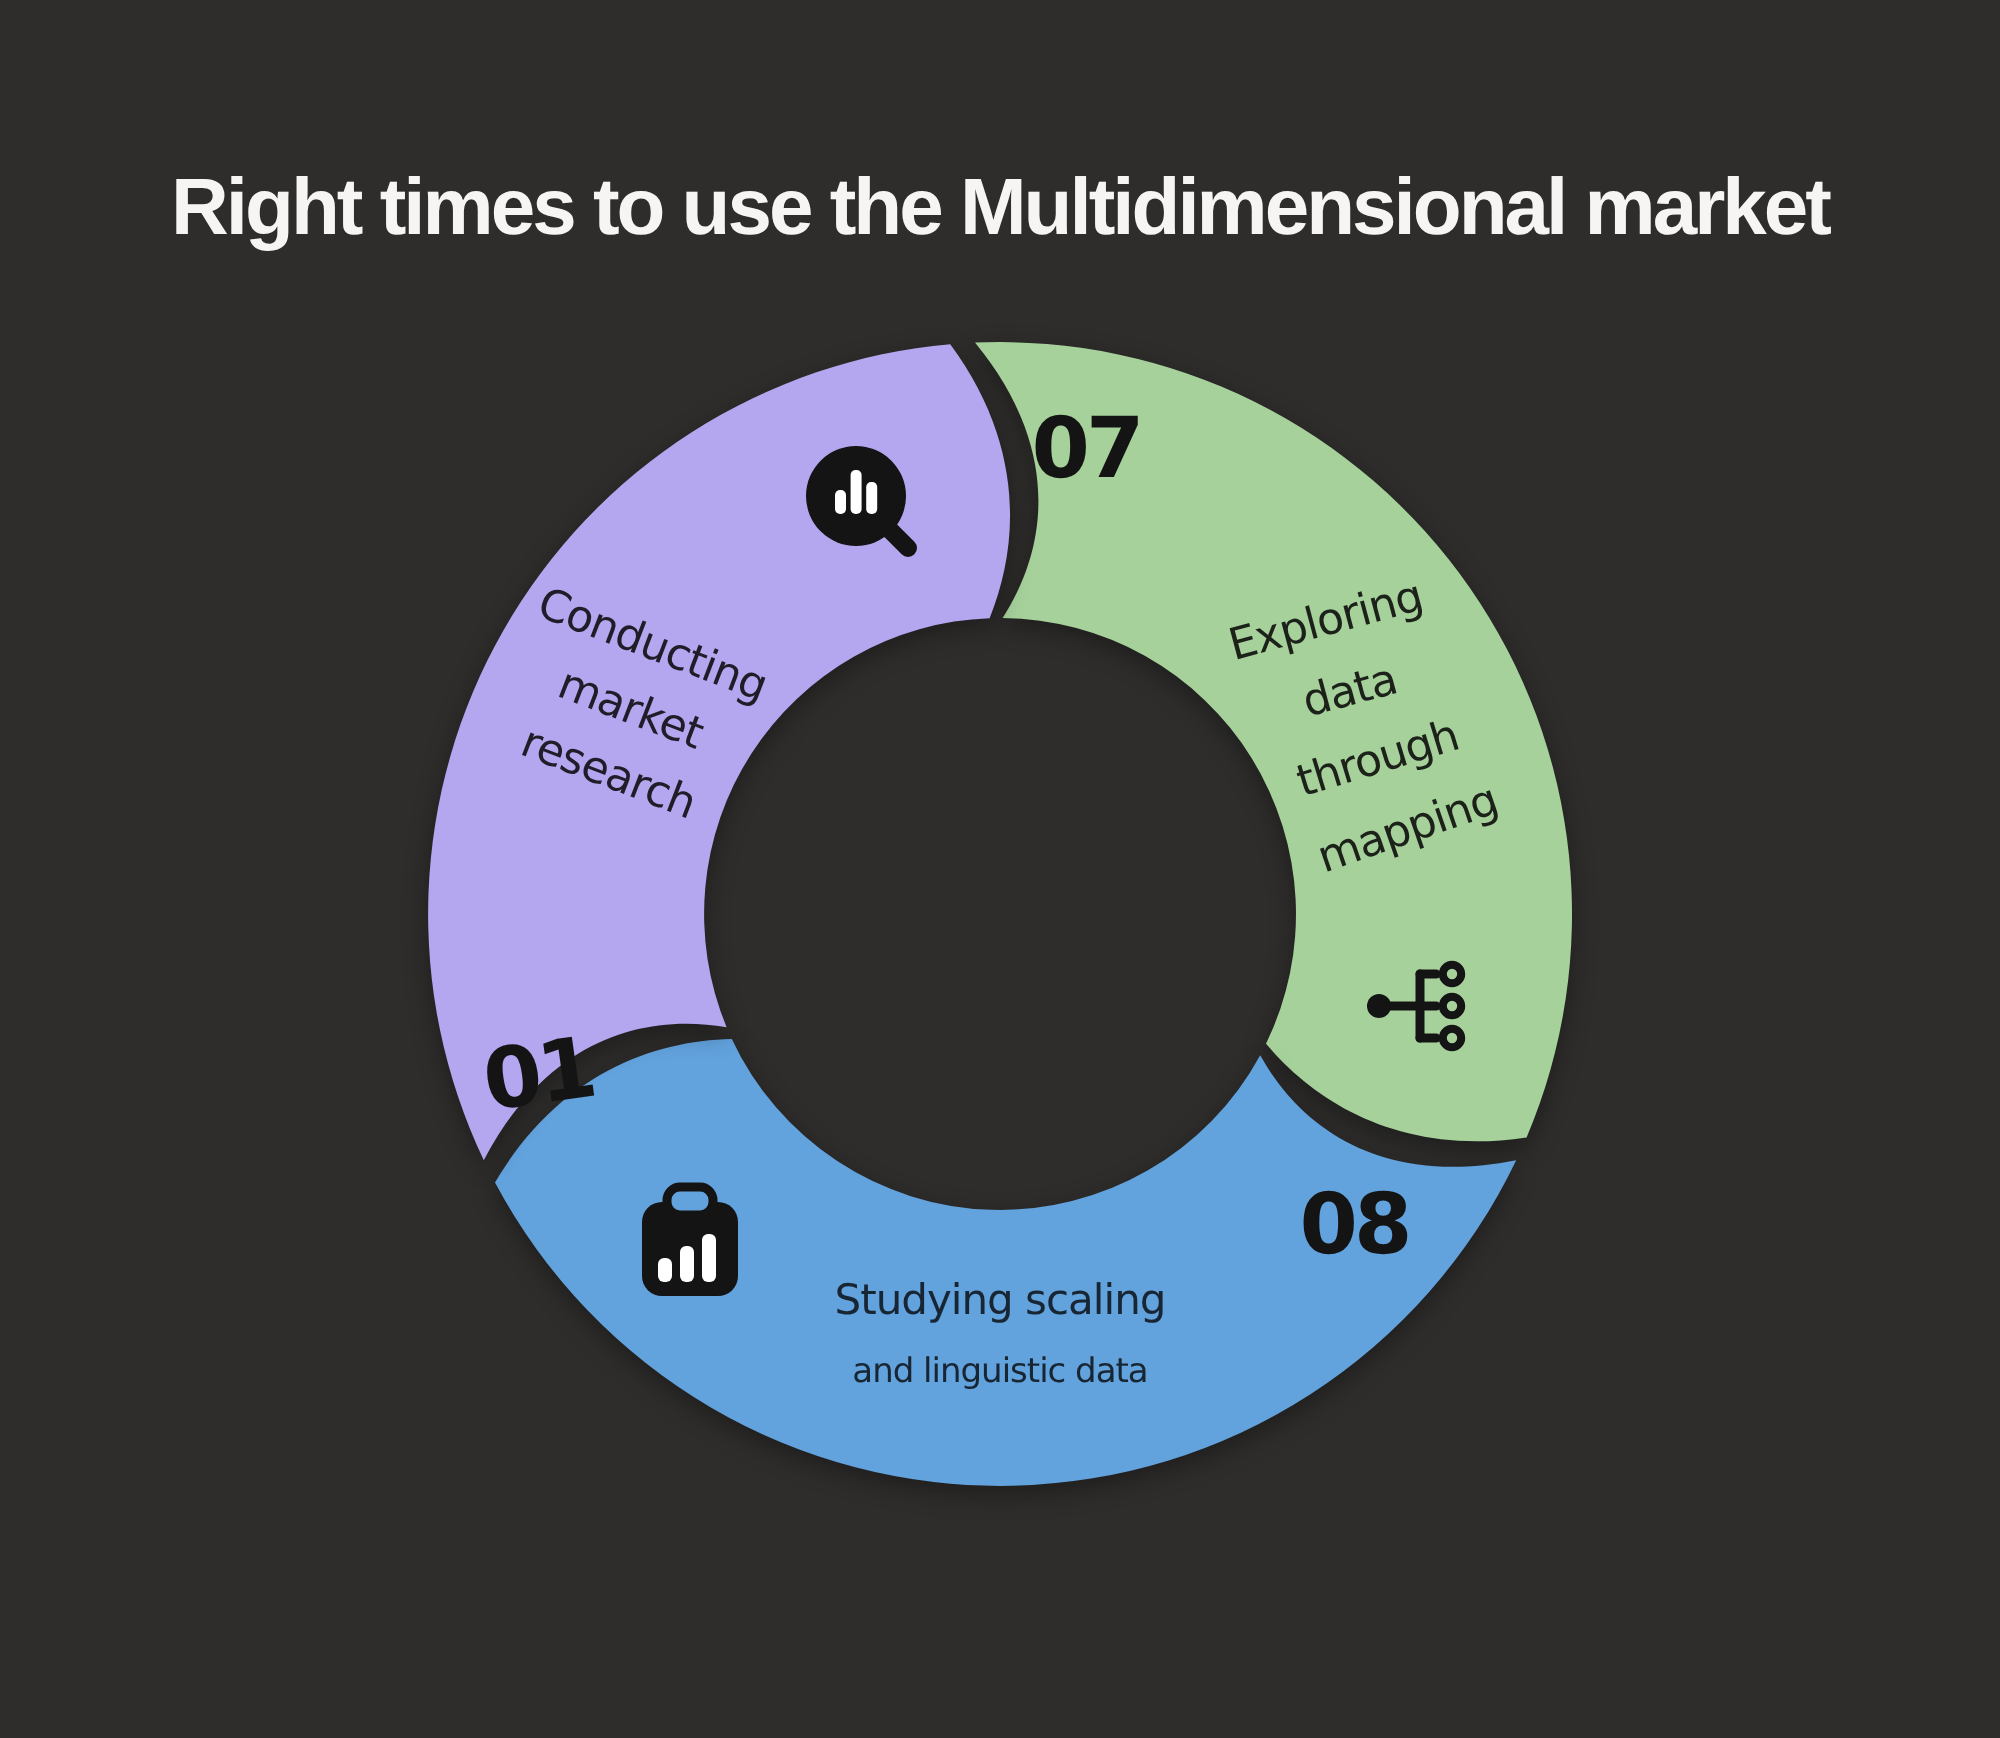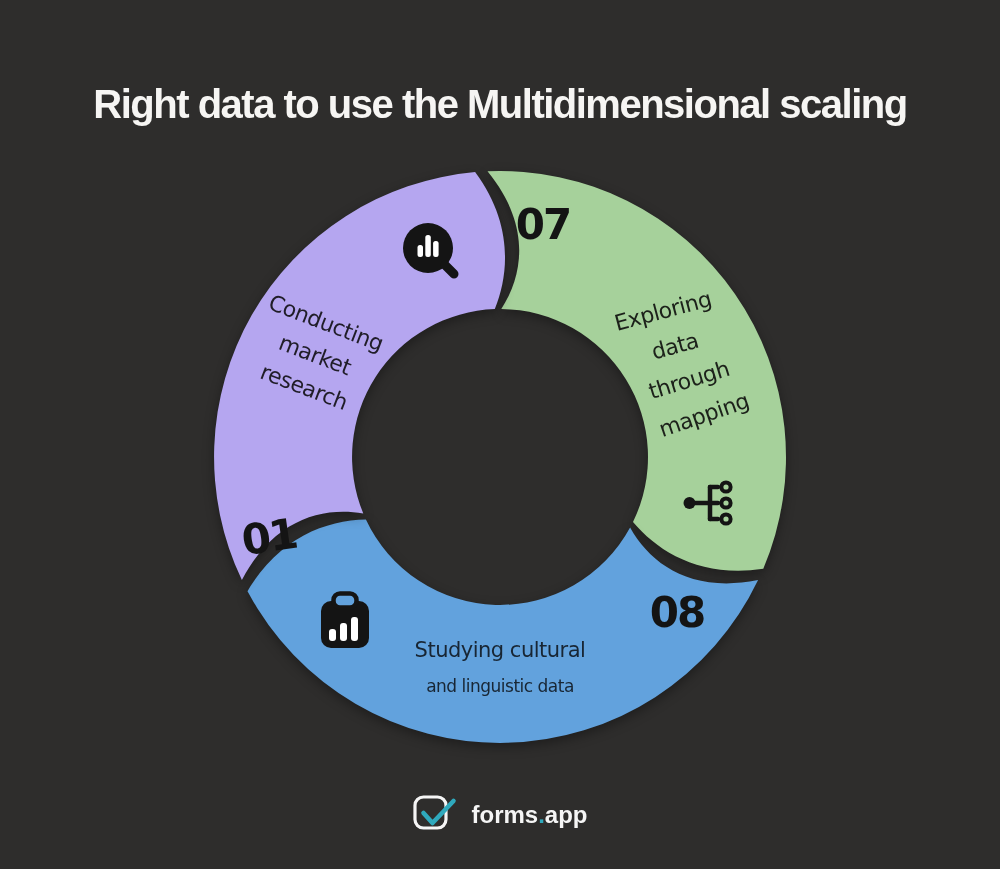--- a/index.html
+++ b/index.html
@@ -38,21 +38,21 @@
     font-family:"Liberation Sans", sans-serif;
     font-weight:700; font-size:24px; color:#f5f5f5; letter-spacing:0;
   }
   .wordmark .dot { color:#2fa9bd; }
 </style>
 </head>
 <body>
 
 <div class="canvas">
 
-  <div class="title">Right data to use the Multidimensional scaling</div>
+  <div class="title">Right times to use the Multidimensional market</div>
 
   <svg class="donut-svg" width="1000" height="869" viewBox="0 0 1000 869">
 
     <path d="M 487.5 171.3
              A 286 286 0 0 1 763.3 568.7
              C 701.4 578.0 658.6 552.3 633.0 521.9
              A 148 148 0 0 0 501.3 309.0
              C 524.1 273.6 530.7 224.0 487.5 171.3 Z" fill="#a6d19b"></path>
 
     <path d="M 758.1 580.1
@@ -72,21 +72,21 @@
   <div class="seg-line c-purple" style="left:315px; top:355px; transform:translate(-50%,-50%) rotate(21deg);">market</div>
   <div class="seg-line c-purple" style="left:304px; top:387px; transform:translate(-50%,-50%) rotate(21deg);">research</div>
   <div class="seg-num" style="left:269px; top:537px; transform:translate(-50%,-50%) rotate(-8deg);">01</div>
 
   <div class="seg-line c-green" style="left:663px; top:311px; transform:translate(-50%,-50%) rotate(-15deg);">Exploring</div>
   <div class="seg-line c-green" style="left:675px; top:346px; transform:translate(-50%,-50%) rotate(-15deg);">data</div>
   <div class="seg-line c-green" style="left:689px; top:380px; transform:translate(-50%,-50%) rotate(-17deg);">through</div>
   <div class="seg-line c-green" style="left:704px; top:415px; transform:translate(-50%,-50%) rotate(-19deg);">mapping</div>
   <div class="seg-num" style="left:543px; top:224px; transform:translate(-50%,-50%);">07</div>
 
-  <div class="seg-line c-blue" style="left:500px; top:650px; transform:translate(-50%,-50%); font-size:21px;">Studying cultural</div>
+  <div class="seg-line c-blue" style="left:500px; top:650px; transform:translate(-50%,-50%); font-size:21px;">Studying scaling</div>
   <div class="seg-line c-blue" style="left:500px; top:686px; transform:translate(-50%,-50%); font-size:17px;">and linguistic data</div>
   <div class="seg-num" style="left:677px; top:612px; transform:translate(-50%,-50%);">08</div>
 
   <svg class="icon-abs" style="left:396px; top:216px;" width="74" height="74" viewBox="0 0 74 74">
     <circle cx="32" cy="32" r="25" fill="#141414"></circle>
     <line x1="49" y1="49" x2="58" y2="58" stroke="#141414" stroke-width="9" stroke-linecap="round"></line>
     <rect x="21.5" y="29" width="5.5" height="12" rx="2.5" fill="#ffffff"></rect>
     <rect x="29.3" y="19" width="5.5" height="22" rx="2.5" fill="#ffffff"></rect>
     <rect x="37.1" y="25" width="5.5" height="16" rx="2.5" fill="#ffffff"></rect>
   </svg>
@@ -108,23 +108,14 @@
   </svg>
 
   <svg class="icon-abs" style="left:318px; top:591px;" width="54" height="62" viewBox="0 0 54 62">
     <rect x="3" y="10" width="48" height="47" rx="10" fill="#141414"></rect>
     <rect x="15.5" y="2.5" width="23" height="14" rx="6.5" stroke="#141414" stroke-width="4.5" fill="#62a2dd"></rect>
     <rect x="11" y="38" width="7" height="12" rx="3" fill="#ffffff"></rect>
     <rect x="22" y="32" width="7" height="18" rx="3" fill="#ffffff"></rect>
     <rect x="33" y="26" width="7" height="24" rx="3" fill="#ffffff"></rect>
   </svg>
 
-  <div class="footer-logo">
-    <svg width="50" height="46" viewBox="0 0 50 46">
-      <rect x="2.5" y="5" width="31" height="31" rx="8.5" fill="none" stroke="#f5f5f5" stroke-width="3.2"></rect>
-      <path d="M 11 21 L 20 31 L 41 9" fill="none" stroke-width="4.6" stroke-linecap="round" stroke-linejoin="round" stroke="#2fa9bd"></path>
-    </svg>
-    <div class="wordmark">
-      <span>forms</span><span class="dot">.</span><span>app</span>
-    </div>
-  </div>
 
 </div>
 
 </body></html>

